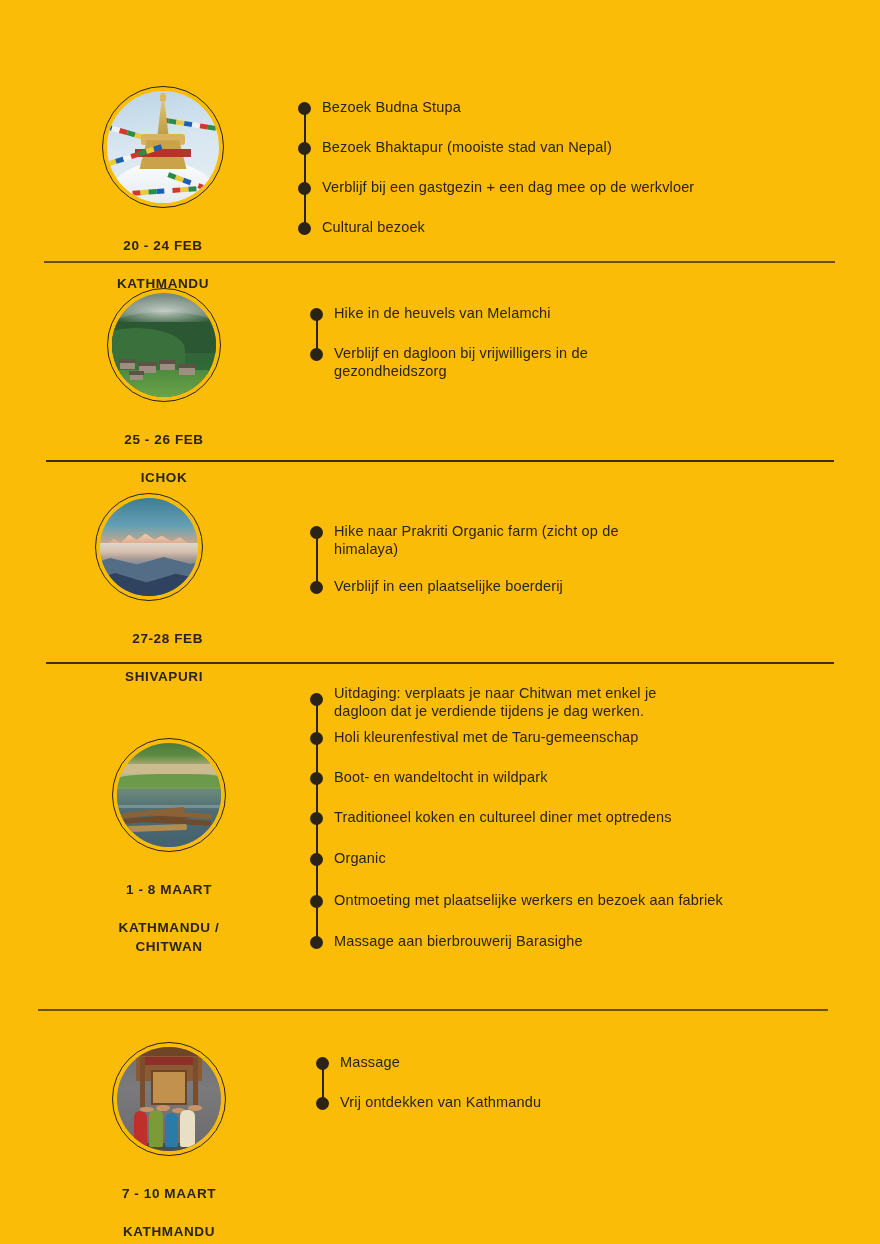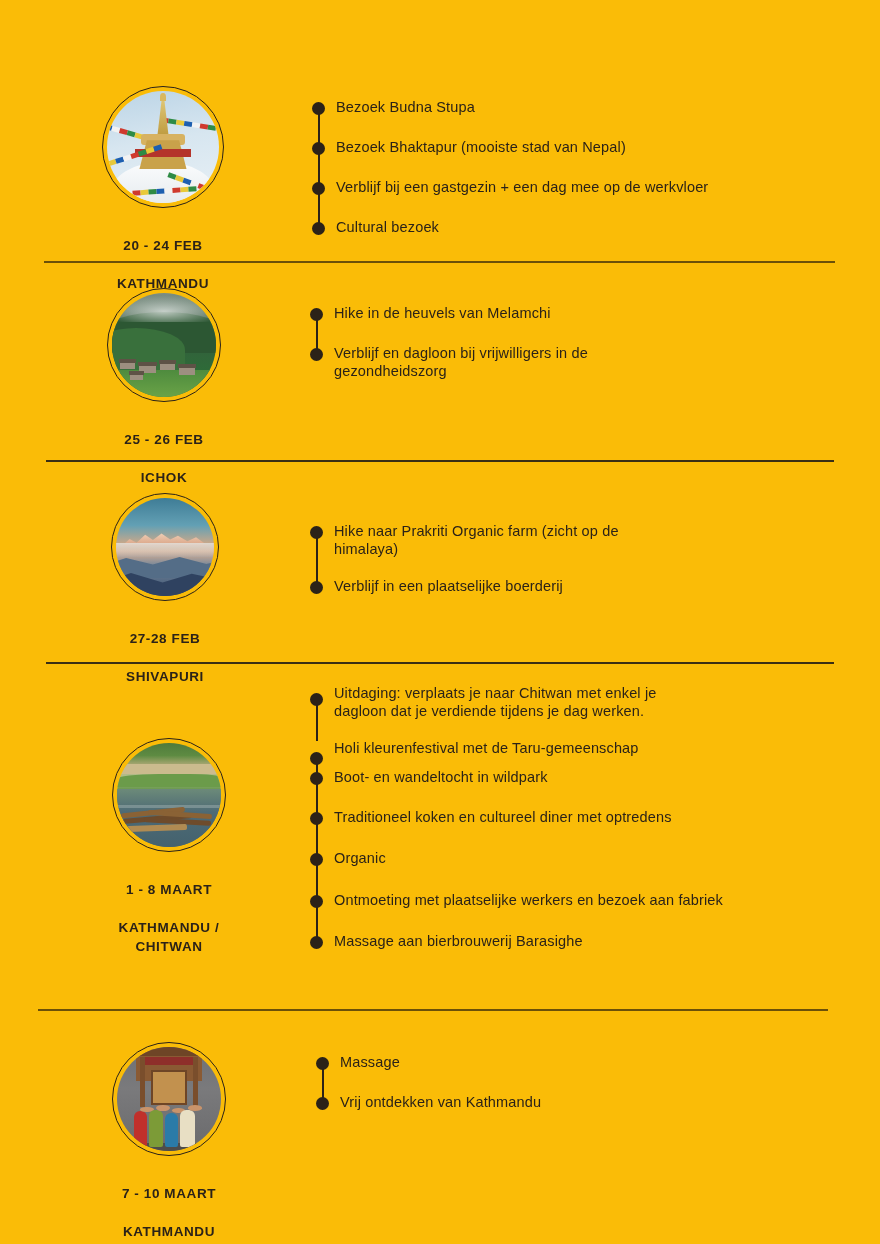--- a/index.html
+++ b/index.html
@@ -152,21 +152,21 @@
             <div class="flag" style="left:6%;top:82%;width:90%;transform:rotate(-4deg);"><i class="f-r"></i><i class="f-y"></i><i class="f-g"></i><i class="f-b"></i><i class="f-w"></i><i class="f-r"></i><i class="f-y"></i><i class="f-g"></i></div>
           </div>
         </div>
       </div>
       <div class="caption">
         <span>20 - 24 FEB</span><br>
         <span>KATHMANDU</span>
       </div>
     </div>
 
-    <div class="bullets" style="left:308px;top:12px;width:540px;">
+    <div class="bullets" style="left:294px;top:12px;width:540px;">
       <div class="bullet-row" style="height:40px;">
         <div class="dot-cell">
           <div class="dot" style="top:4px;"></div>
           <div class="connector" style="top:10px;height:40px;"></div>
         </div>
         <div class="bullet-text">Bezoek Budna Stupa</div>
       </div>
       <div class="bullet-row" style="height:40px;">
         <div class="dot-cell">
           <div class="dot" style="top:4px;"></div>
@@ -236,21 +236,21 @@
         </div>
         <div class="bullet-text" style="max-width:300px;">Verblijf en dagloon bij vrijwilligers in de gezondheidszorg</div>
       </div>
     </div>
   </div>
 
   <div class="divider dark" style="left:46px;top:460px;width:788px;"></div>
 
   <div class="section" style="top:493px;">
 
-    <div class="leftcol" style="left:111px;top:0;width:108px;">
+    <div class="leftcol" style="left:95px;top:0;width:108px;text-align:right;">
       <div class="photo-frame" style="width:108px;height:108px;">
         <div class="photo">
           <div class="ph">
             <div class="shv-sky"></div>
             <div class="shv-peak"></div>
             <div class="shv-haze"></div>
             <div class="shv-r1"></div>
             <div class="shv-r2"></div>
           </div>
         </div>
@@ -305,21 +305,21 @@
     </div>
 
     <div class="bullets" style="left:306px;top:0;width:540px;">
       <div class="bullet-row" style="height:48px;">
         <div class="dot-cell">
           <div class="dot" style="top:13px;"></div>
           <div class="connector" style="top:19px;height:42px;"></div>
         </div>
         <div class="bullet-text" style="max-width:350px;padding-top:4px;">Uitdaging: verplaats je naar Chitwan met enkel je dagloon dat je verdiende tijdens je dag werken.</div>
       </div>
-      <div class="bullet-row" style="height:40px;align-items:center;">
+      <div class="bullet-row" style="height:40px;">
         <div class="dot-cell">
           <div class="dot" style="top:4px;"></div>
           <div class="connector" style="top:10px;height:40px;"></div>
         </div>
         <div class="bullet-text">Holi kleurenfestival met de Taru-gemeenschap</div>
       </div>
       <div class="bullet-row" style="height:40px;">
         <div class="dot-cell">
           <div class="dot" style="top:4px;"></div>
           <div class="connector" style="top:10px;height:40px;"></div>

